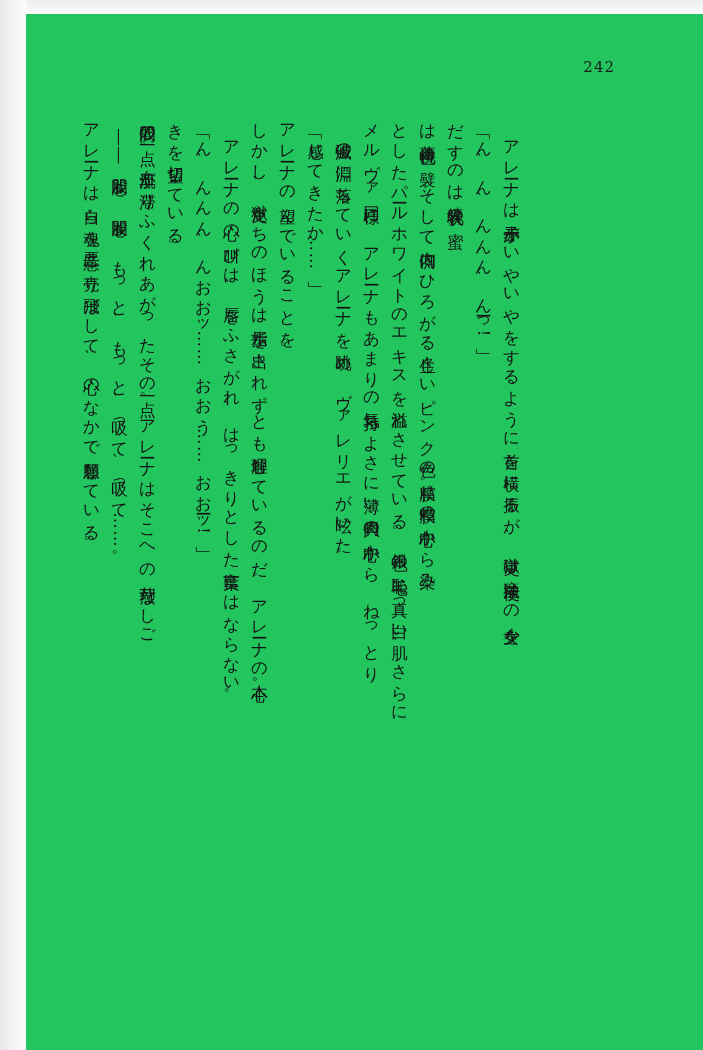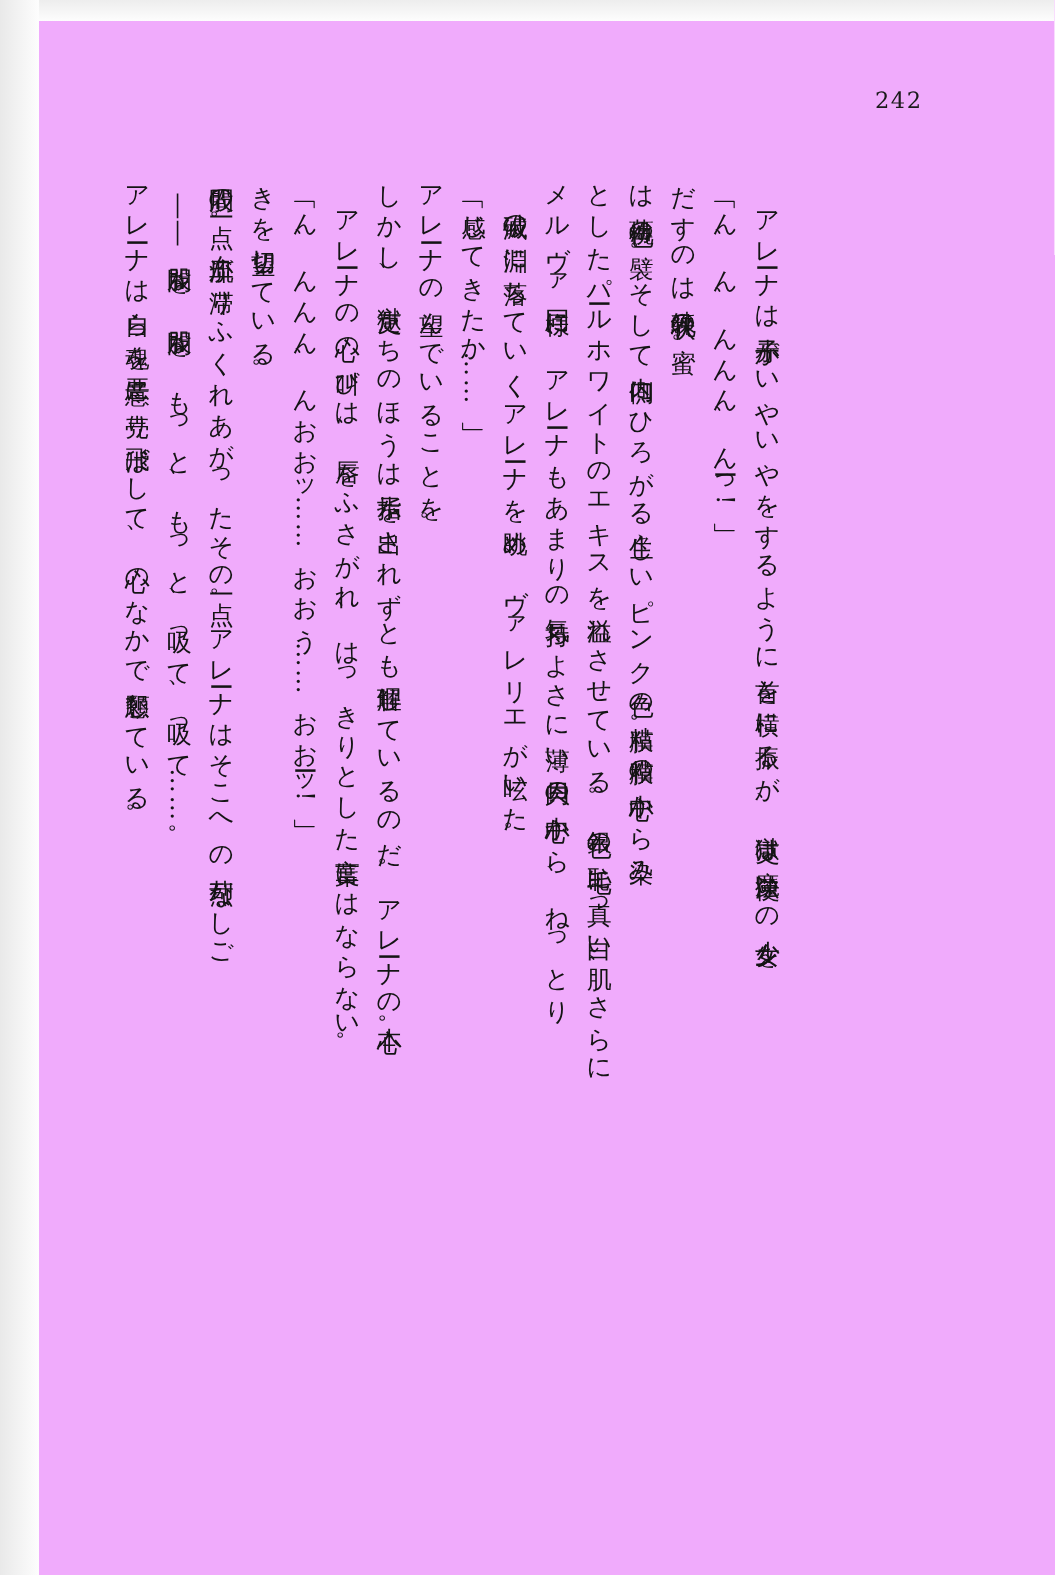--- a/index.html
+++ b/index.html
@@ -8,21 +8,21 @@
     background: #ffffff;
   }
   body {
     font-family: "DejaVu Serif", "Liberation Serif", serif;
     color: #111111;
   }
   .page {
     position: relative;
     width: 703px;
     height: 1050px;
-    background: #f0abfc;
+    background: #22c55e;
     overflow: hidden;
   }
   .page-number {
     position: absolute;
     top: 58px;
     right: 88px;
     font-size: 15px;
     letter-spacing: 1px;
     color: #1a1a1a;
     font-family: "DejaVu Serif", "Liberation Serif", serif;

